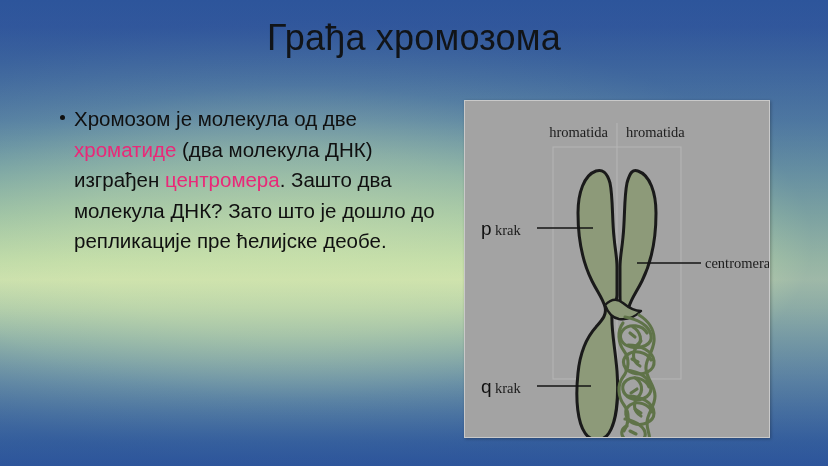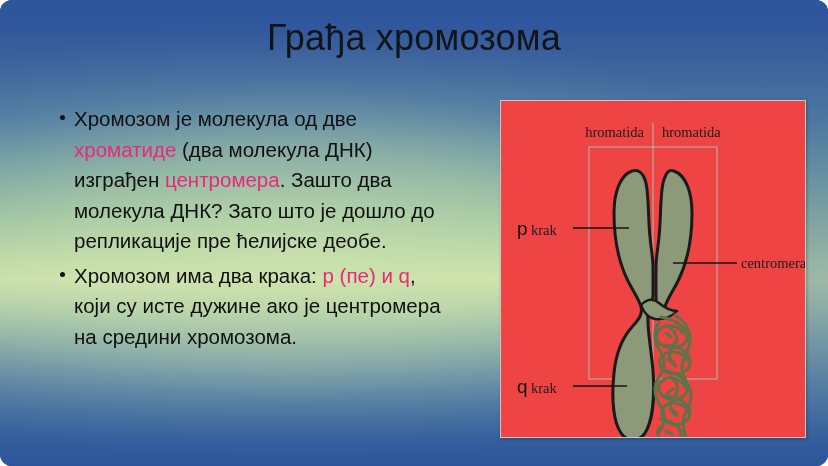--- a/index.html
+++ b/index.html
@@ -12,21 +12,20 @@
     overflow: hidden;
     font-family: "Liberation Sans", sans-serif;
   }
 
   #slide {
     position: relative;
     width: 828px;
     height: 466px;
     overflow: hidden;
     background: #2f5597;
-    border-radius: 12px;
   }
 
   
   .bg-base {
     position: absolute;
     inset: 0;
     background: linear-gradient(to bottom,
       #2d559b 0%,
       #33589c 6%,
       #476f9f 16%,
@@ -94,25 +93,24 @@
   }
   .hl { color: #ea2878; }
 
   
   #picture-panel {
     position: absolute;
     left: 464px;
     top: 100px;
     width: 306px;
     height: 338px;
-    background: #ef4444;
+    background: #a3a3a3;
     border: 1px solid #c9c9c9;
     box-sizing: border-box;
     box-shadow: 1px 1px 3px rgba(0,0,0,0.28);
-    margin-left: 36px;
   }
   #diagram {
     position: absolute;
     inset: 0;
   }
   #diagram svg { display: block; }
 </style>
 </head>
 <body>
 
@@ -122,23 +120,20 @@
   <div class="bg-vignette"></div>
 
   <div id="title">Грађа хромозома</div>
 
   <div id="body">
 
     <div class="bullet">
       <span class="dot"></span><span>Хромозом је молекула од две </span><span class="hl">хроматиде</span><span> (два молекула ДНК) изграђен </span><span class="hl">центромера</span><span>. Зашто два молекула ДНК? Зато што је дошло до репликације пре ћелијске деобе.</span>
     </div>
 
-    <div class="bullet">
-      <span class="dot"></span><span>Хромозом има два крака: </span><span class="hl">p (пе) и q</span><span>, који су исте дужине ако је центромера на средини хромозома.</span>
-    </div>
 
   </div>
 
   <div id="picture-panel">
     <div id="diagram">
       <svg width="304" height="336" viewBox="0 0 304 336" xmlns="http://www.w3.org/2000/svg">
 
         <g stroke="#b6b6b6" stroke-width="1" fill="none">
           <rect x="88" y="46" width="128" height="232"></rect>
           <line x1="152" y1="22" x2="152" y2="278"></line>

